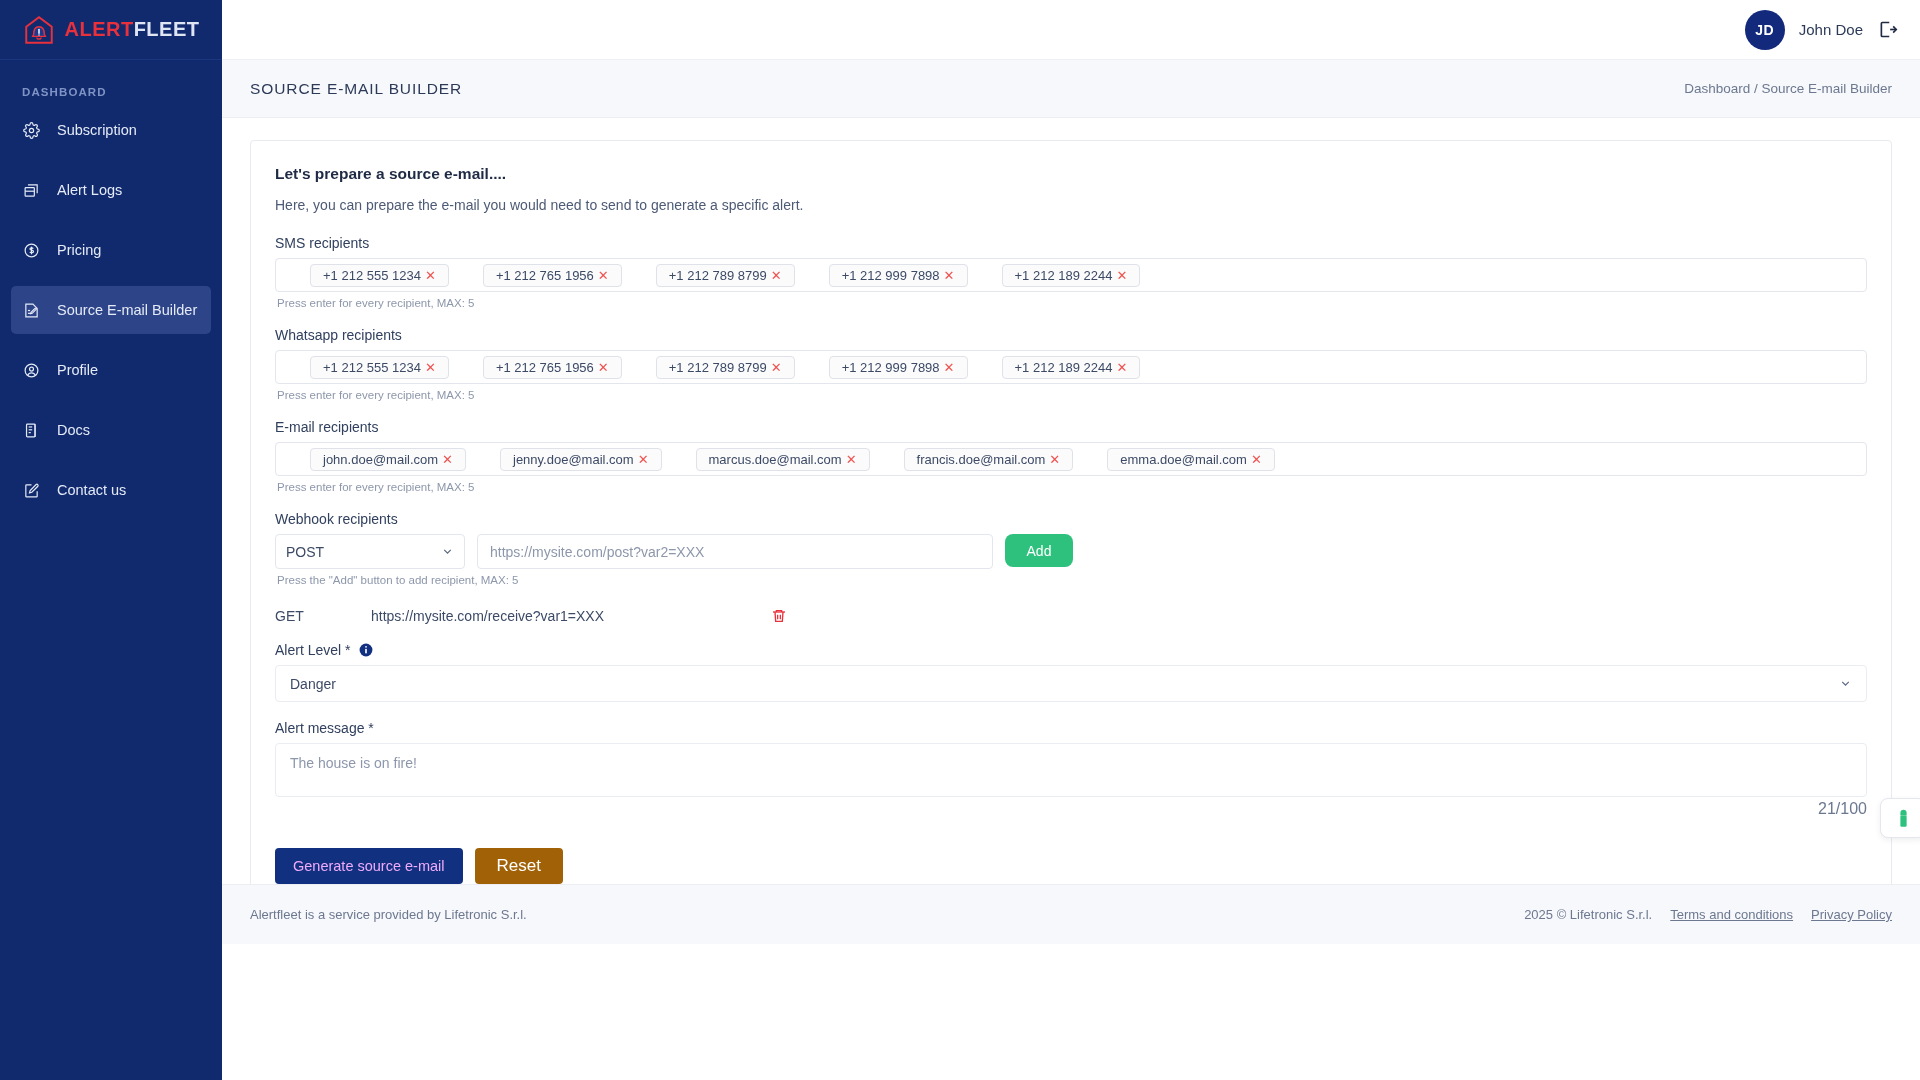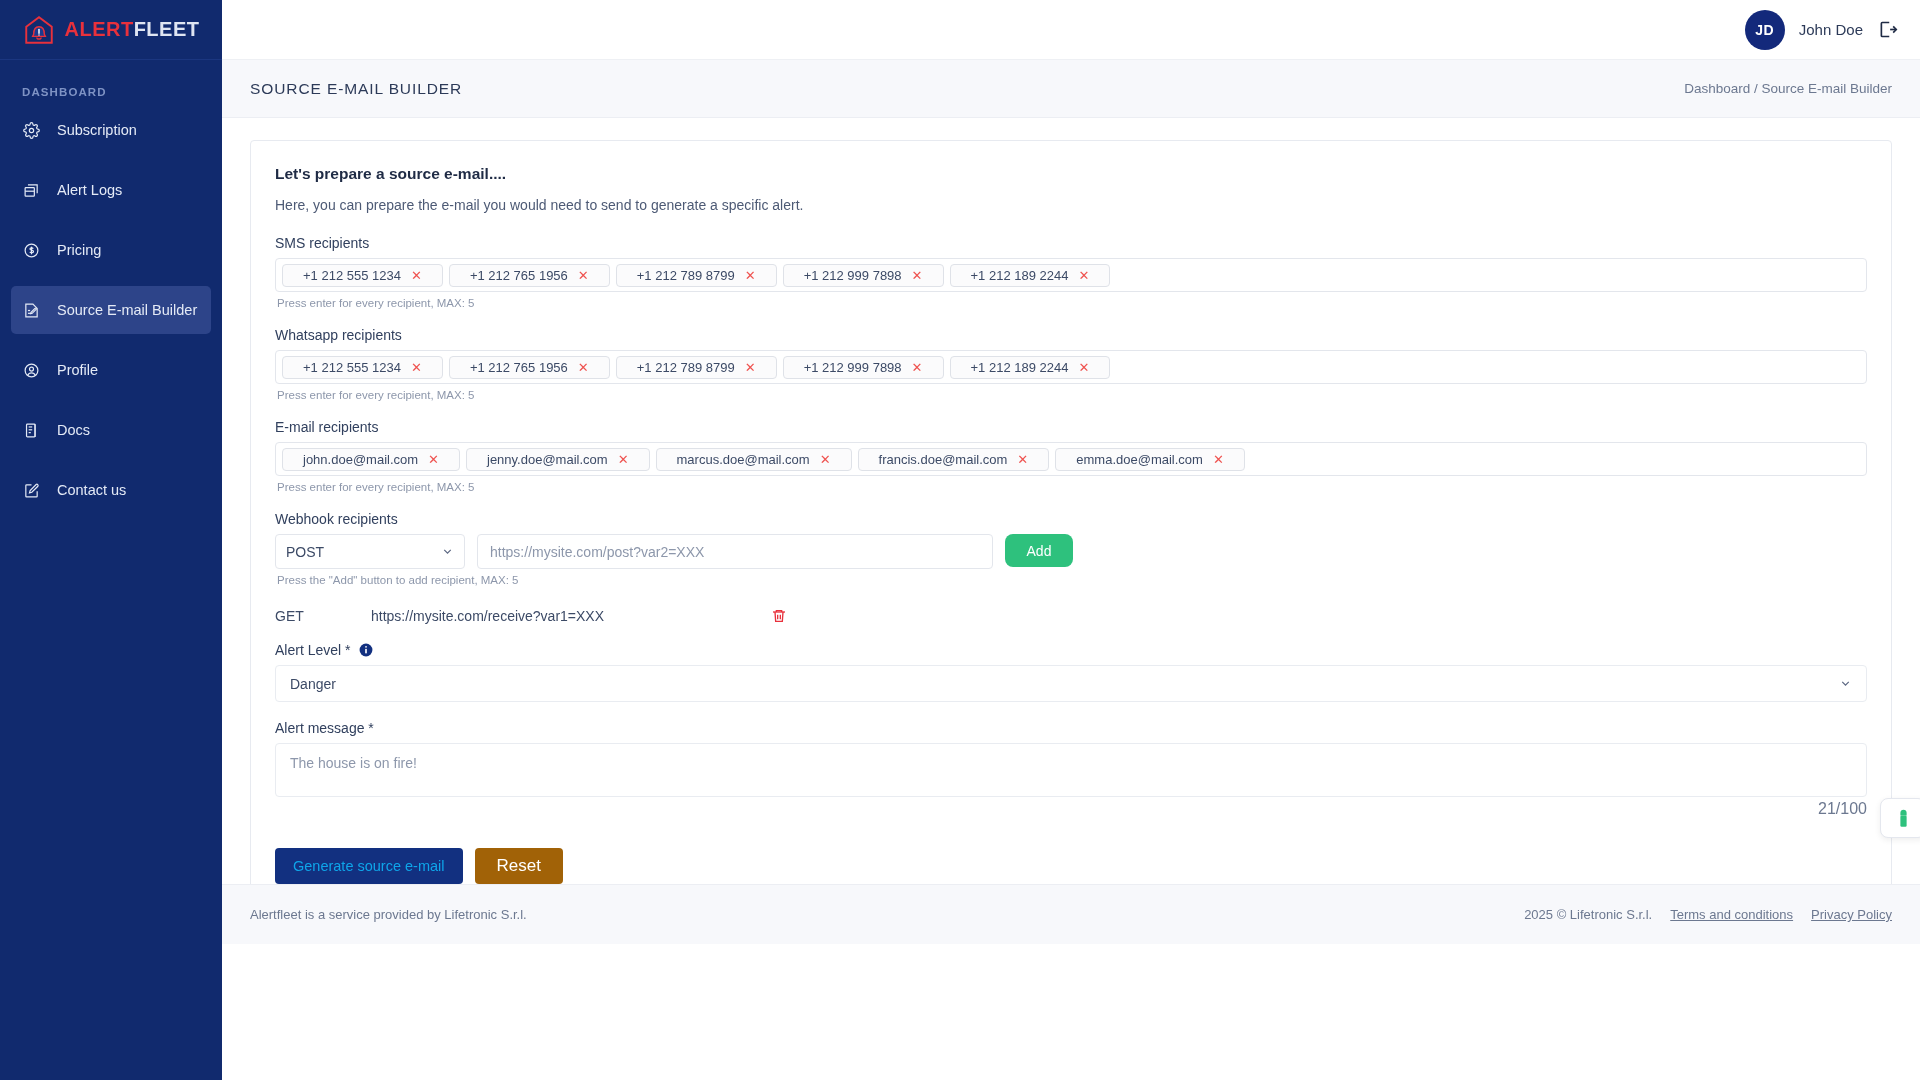--- a/index.html
+++ b/index.html
@@ -74,23 +74,23 @@
 
   .field-label { font-size: 14px; color: #31405e; margin-bottom: 7px; }
   .hint { font-size: 11.5px; color: #8d97ab; margin: 5px 0 0 2px; }
 
   .chip-box {
     border: 1px solid #e3e6ec; border-radius: 4px; background: #fff;
     min-height: 34px; display: flex; align-items: center; gap: 6px;
     padding: 4px 6px;
   }
   .chip {
-    display: inline-flex; align-items: center; gap: 10px;
+    display: inline-flex; align-items: center; gap: 4px;
     border: 1px solid #dfe2e8; border-radius: 4px; background: #fbfbfc;
-    padding: 3px 20px; font-size: 13px; color: #3c4a66; white-space: nowrap;
+    padding: 3px 12px; font-size: 13px; color: #3c4a66; white-space: nowrap; margin-left: 28px;
   }
   .chip-x { color: #ef5350; font-size: 13px; cursor: pointer; line-height: 1; }
 
   .block { margin-bottom: 18px; }
 
   .webhook-row { display: flex; align-items: flex-start; gap: 12px; }
   .select-method {
     width: 190px; height: 35px; border: 1px solid #e3e6ec; border-radius: 4px;
     background: #fff; font-size: 14px; color: #3c4a66;
     padding: 0 10px; display: flex; align-items: center; justify-content: space-between;
@@ -128,21 +128,21 @@
     height: 54px; border: 1px solid #e9ecf1; border-radius: 4px; background: #fff;
     font-size: 14px; color: #8d97ab; padding: 11px 14px; cursor: text;
     position: relative;
   }
   .counter {
     text-align: right; font-size: 16px; color: #6c7890; margin-top: 3px;
   }
 
   .actions { display: flex; gap: 12px; margin-top: 30px; }
   .btn-primary {
-    background: #123080; color: #0ea5e9; border: none; border-radius: 4px;
+    background: #123080; color: #f0abfc; border: none; border-radius: 4px;
     height: 36px; padding: 0 18px; font-size: 14.5px; cursor: pointer;
     font-family: "Liberation Sans", sans-serif;
   }
   .btn-secondary {
     background: #a16207; color: #fff; border: none; border-radius: 4px;
     height: 36px; padding: 8px 22px; font-size: 17px; cursor: pointer;
     font-family: "Liberation Sans", sans-serif;
   }
 
   .footer {

